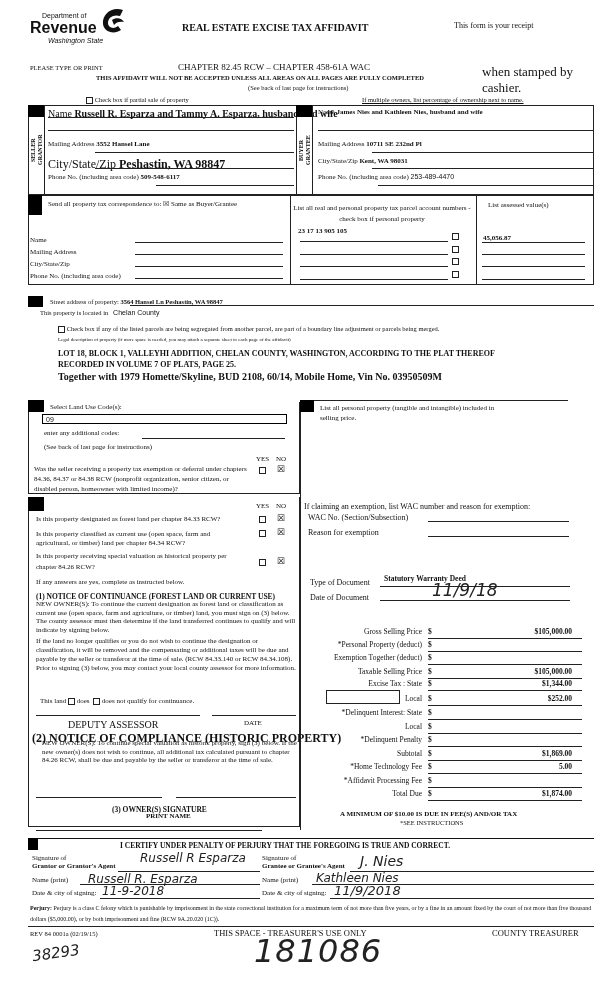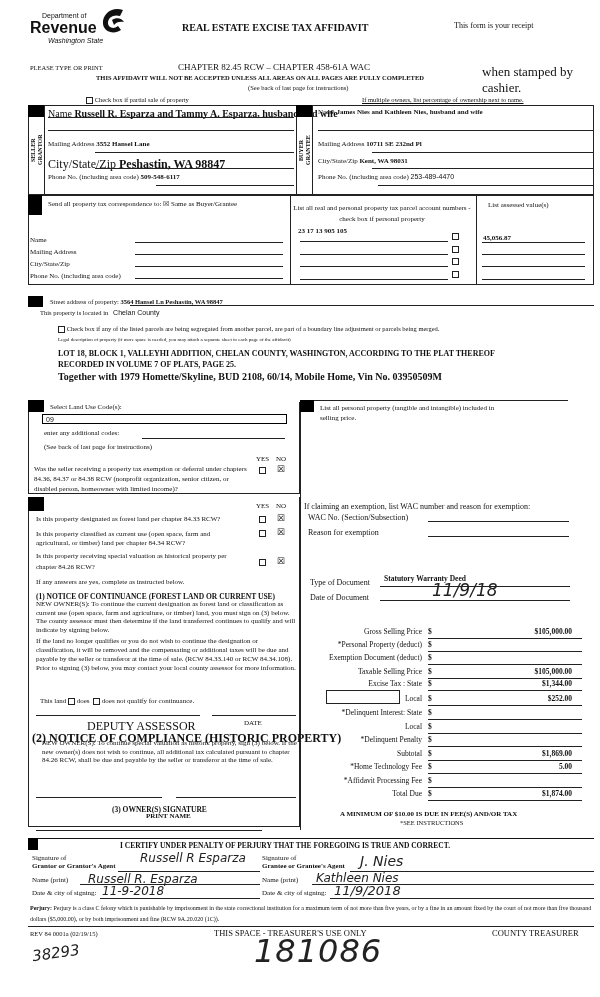--- a/index.html
+++ b/index.html
@@ -132,21 +132,21 @@
 <div class="abs" style="left:36px;top:551px;width:210px;font-size:7px;line-height:11px">Is this property receiving special valuation as historical property per chapter 84.26 RCW?</div>
 <span class="cb abs" style="left:259px;top:559px"></span>
 <span class="abs" style="left:277px;top:556px;font-size:9px">☒</span>
 <div class="abs" style="left:36px;top:578px;font-size:7px">If any answers are yes, complete as instructed below.</div>
 <div class="abs b" style="left:36px;top:592px;font-size:7.5px">(1) NOTICE OF CONTINUANCE (FOREST LAND OR CURRENT USE)</div>
 <div class="abs" style="left:36px;top:600px;width:262px;font-size:7px;line-height:8.5px">NEW OWNER(S): To continue the current designation as forest land or classification as current use (open space, farm and agriculture, or timber) land, you must sign on (3) below. The county assessor must then determine if the land transferred continues to qualify and will indicate by signing below.</div>
 <div class="abs" style="left:36px;top:637px;width:262px;font-size:7px;line-height:9px">If the land no longer qualifies or you do not wish to continue the designation or classification, it will be removed and the compensating or additional taxes will be due and payable by the seller or transferor at the time of sale. (RCW 84.33.140 or RCW 84.34.108). Prior to signing (3) below, you may contact your local county assessor for more information.</div>
 <div class="abs" style="left:40px;top:697px;font-size:7px"><span>This land</span> <span class="cb"></span> <span>does</span> &nbsp;<span class="cb"></span> <span>does not  qualify for continuance.</span></div>
 <div class="line" style="left:36px;top:715px;width:164px"></div>
 <div class="line" style="left:212px;top:715px;width:84px"></div>
-<div class="abs" style="left:87px;top:719px;font-size:12px">DEPUTY ASSESSOR</div>
+<div class="abs" style="left:68px;top:719px;font-size:10px">DEPUTY ASSESSOR</div>
 <div class="abs" style="left:244px;top:719px;font-size:7px">DATE</div>
 <div class="abs b" style="left:32px;top:731px;font-size:12px">(2) NOTICE OF COMPLIANCE (HISTORIC PROPERTY)</div>
 <div class="abs" style="left:42px;top:739px;width:256px;font-size:7px;line-height:8.5px">NEW OWNER(S): To continue special valuation as historic property, sign (3) below. If the new owner(s) does not wish to continue, all additional tax calculated pursuant to chapter 84.26 RCW, shall be due and payable by the seller or transferor at the time of sale.</div>
 <div class="abs b" style="left:112px;top:805px;font-size:7.5px">(3) OWNER(S) SIGNATURE</div>
 <div class="line" style="left:36px;top:797px;width:126px"></div>
 <div class="line" style="left:176px;top:797px;width:120px"></div>
 <div class="abs b" style="left:146px;top:812px;font-size:7px">PRINT NAME</div>
 <div class="line" style="left:36px;top:830px;width:126px"></div>
 <div class="line" style="left:154px;top:830px;width:108px"></div>
 
@@ -173,21 +173,21 @@
     <span class="val">$105,000.00</span>
     <span class="ul"></span>
   </div>
 <div class="money-row" style="top:640px">
     <span class="lbl">*Personal Property (deduct)</span>
     <span class="dol">$</span>
     <span class="val"></span>
     <span class="ul"></span>
   </div>
 <div class="money-row" style="top:653px">
-    <span class="lbl">Exemption Document (deduct)</span>
+    <span class="lbl">Exemption Together (deduct)</span>
     <span class="dol">$</span>
     <span class="val"></span>
     <span class="ul"></span>
   </div>
 <div class="money-row" style="top:667px">
     <span class="lbl">Taxable Selling Price</span>
     <span class="dol">$</span>
     <span class="val">$105,000.00</span>
     <span class="ul"></span>
   </div>

